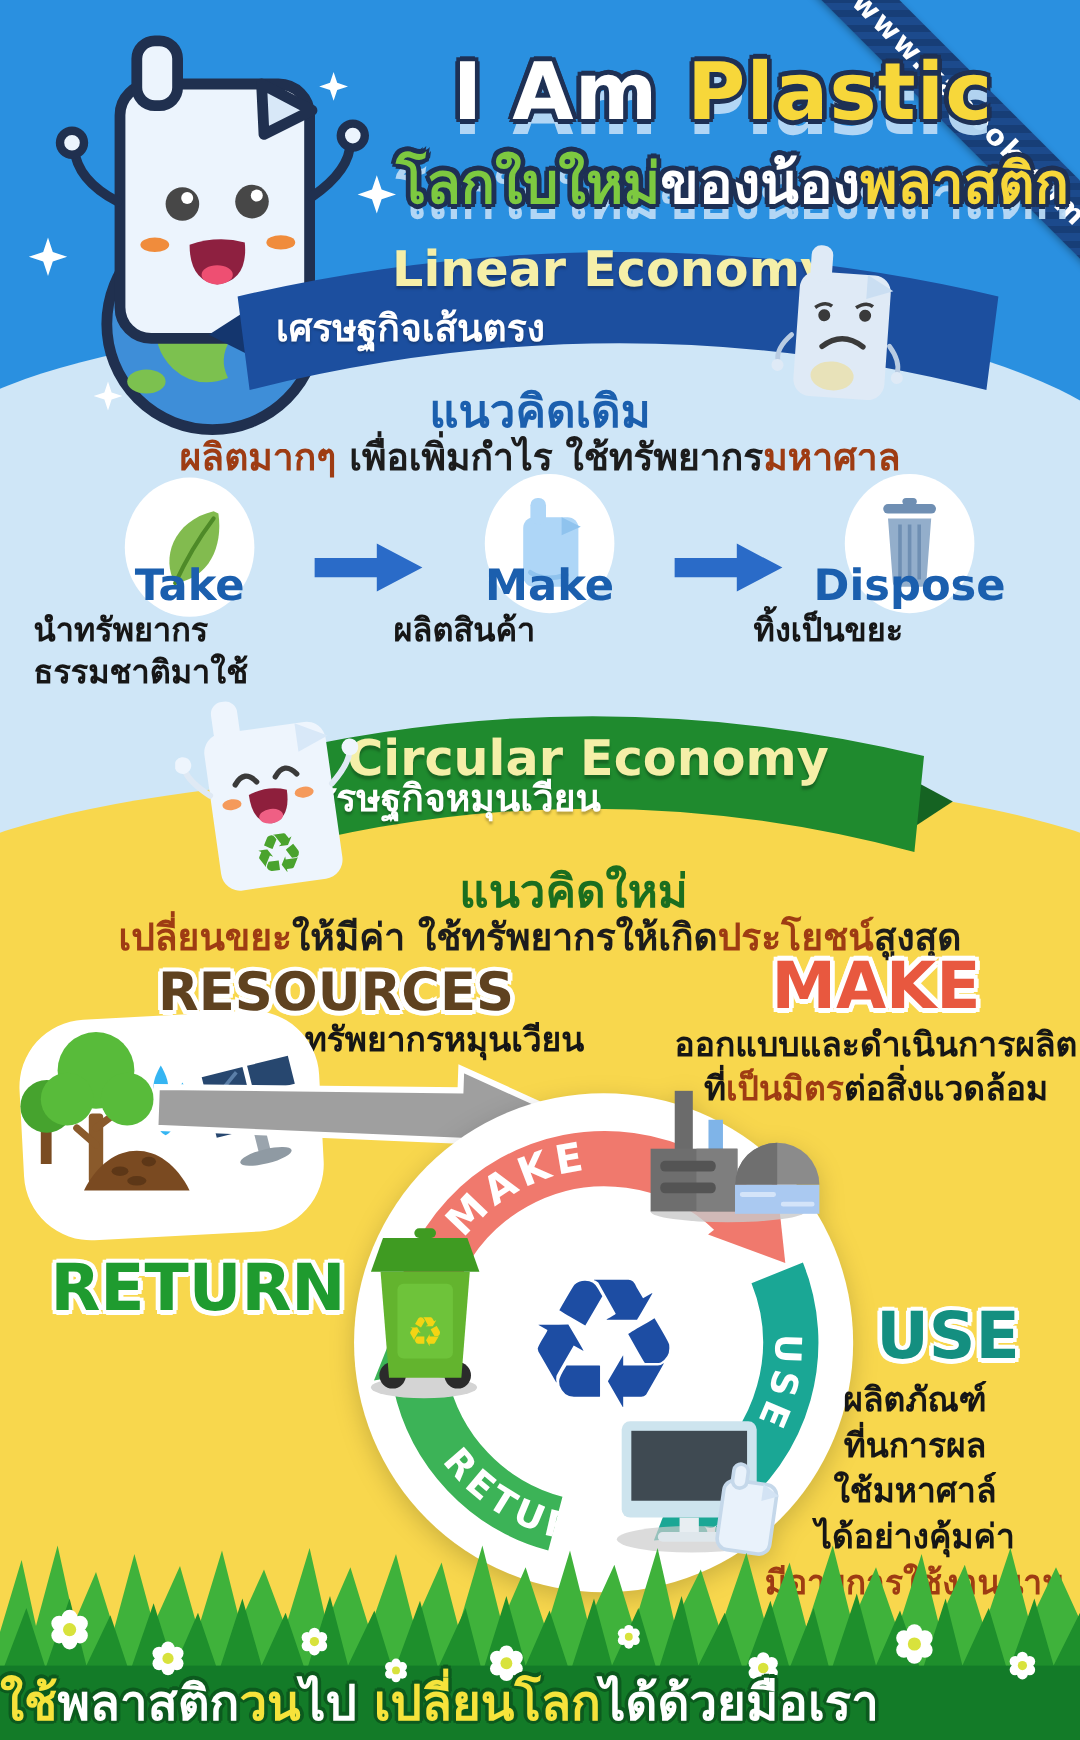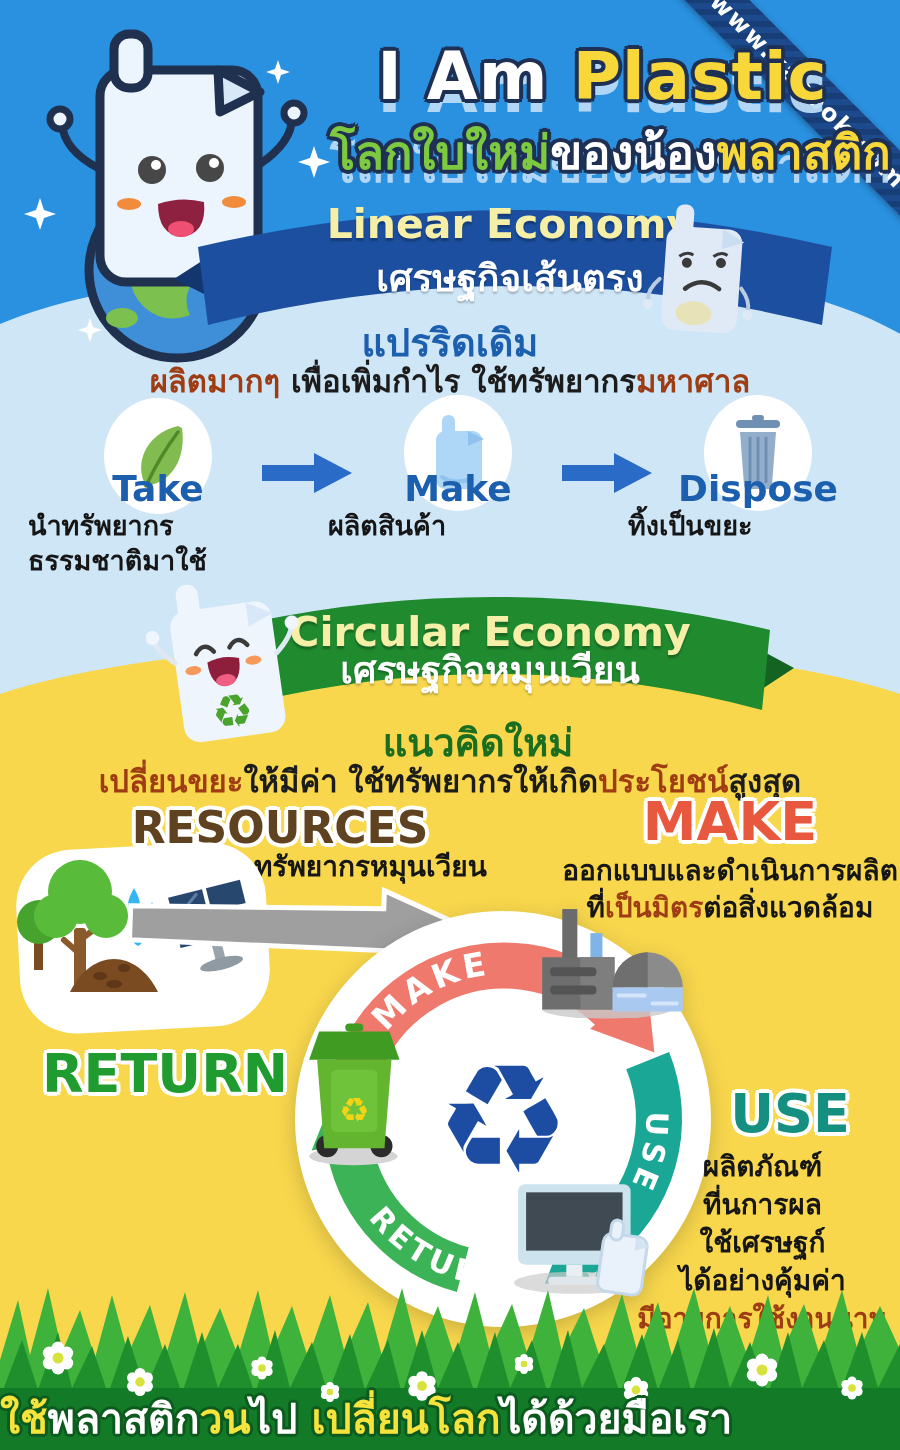--- a/index.html
+++ b/index.html
@@ -16,21 +16,21 @@
   .ol-navy{text-shadow:-4px 0 0 #1e3054,4px 0 0 #1e3054,0 -4px 0 #1e3054,0 4px 0 #1e3054,
            -3px -3px 0 #1e3054,3px -3px 0 #1e3054,-3px 3px 0 #1e3054,3px 3px 0 #1e3054,
            0 13px 0 rgba(185,218,245,.95);}
   .ol-white{text-shadow:-4px 0 0 #fff,4px 0 0 #fff,0 -4px 0 #fff,0 4px 0 #fff,
            -3px -3px 0 #fff,3px -3px 0 #fff,-3px 3px 0 #fff,3px 3px 0 #fff;}
   .title{font-size:66px;font-weight:bold;letter-spacing:1px;white-space:nowrap;}
   .t-white{color:#ffffff;} .t-yellow{color:#f7d73a;} .t-green{color:#7dc940;}
   .subtitle{font-size:47px;font-weight:bold;white-space:nowrap;}
   .ribbon-title{font-size:41px;font-weight:bold;color:#f5efa8;text-align:center;
                 text-shadow:0 3px 2px rgba(0,0,0,.25);}
-  .ribbon-sub{font-size:37px;font-weight:bold;color:#ffffff;text-align:center;
+  .ribbon-sub{font-size:31px;font-weight:bold;color:#ffffff;text-align:left;
               text-shadow:0 2px 2px rgba(0,0,0,.25);}
   .sec-head{font-size:38px;font-weight:bold;text-align:center;width:100%;}
   .sec-desc{font-size:31px;font-weight:bold;text-align:center;width:100%;color:#1c1c1c;}
   .hl{color:#9e3c13;}
   .step-label{font-size:36px;font-weight:bold;color:#1b5fae;text-align:center;}
   .step-cap{font-size:27px;font-weight:bold;color:#161616;text-align:left;line-height:35px;}
   .blk-title{font-weight:bold;white-space:nowrap;}
   .blk-text{font-size:28px;font-weight:bold;color:#161616;text-align:center;line-height:37px;}
   .footer-text{font-size:41px;font-weight:bold;white-space:nowrap;text-align:left;width:100%;
      text-shadow:-3px 0 0 #0c5a1e,3px 0 0 #0c5a1e,0 -3px 0 #0c5a1e,0 3px 0 #0c5a1e,
@@ -111,21 +111,21 @@
       <path d="M102 88 Q112 100 110 110" stroke="#b9cce2" stroke-width="4" fill="none" stroke-linecap="round"></path>
       <circle cx="110" cy="114" r="5" fill="#dfeaf6"></circle>
       <path d="M38 60 q8 -6 14 -2" stroke="#3a3a3a" stroke-width="3" fill="none"></path>
       <path d="M72 58 q8 -6 14 -2" stroke="#3a3a3a" stroke-width="3" fill="none"></path>
       <circle cx="46" cy="66" r="5" fill="#3a3a3a"></circle>
         <circle cx="80" cy="64" r="5" fill="#3a3a3a"></circle>
       <path d="M46 92 Q62 78 80 90" stroke="#3a3a3a" stroke-width="4.5" fill="none" stroke-linecap="round"></path>
     </g>
   </svg>
 
-  <div class="abs sec-head" style="left:0;top:312px;color:#1b5fae;">แปรริดเดิม</div>
+  <div class="abs sec-head" style="left:0;top:312px;color:#1b5fae;">แนวคิดเดิม</div>
   <div class="abs sec-desc" style="left:0;top:356px;">
     <span class="hl">ผลิตมากๆ</span><span> เพื่อเพิ่มกำไร ใช้ทรัพยากร</span><span class="hl">มหาศาล</span>
   </div>
 
   <div class="abs" style="left:104px;top:398px;width:108px;height:116px;border-radius:50%;background:#fff;"></div>
   <svg class="abs" style="left:126px;top:420px;" width="66" height="74" viewBox="0 0 66 74">
     <path d="M52 6 C 18 14 8 46 20 66 C 48 62 60 36 56 8 Z" fill="#82bb4f"></path>
     <path d="M20 66 C 30 44 40 28 52 12" stroke="#4e8a28" stroke-width="3.5" fill="none" stroke-linecap="round"></path>
   </svg>
   <div class="abs step-label" style="left:58px;top:468px;width:200px;">Take</div>
@@ -310,21 +310,21 @@
       </g>
     </g>
   </svg>
 
   <div class="abs blk-title ol-white" style="left:20px;top:1042px;width:290px;font-size:54px;color:#1f9b2f;text-align:center;">RETURN</div>
 
   <div class="abs blk-title ol-white" style="left:700px;top:1082px;width:180px;font-size:54px;color:#148f80;text-align:center;">USE</div>
   <div class="abs blk-text" style="left:630px;top:1148px;width:265px;line-height:38px;">
     <div>ผลิตภัณฑ์</div>
     <div>ที่นการผล</div>
-    <div>ใช้เศรษฐก์</div>
+    <div>ใช้มหาศาล์</div>
     <div>ได้อย่างคุ้มค่า</div>
     <div class="hl">มีอายุการใช้งานนาน</div>
   </div>
 
   <svg class="abs" style="left:0;top:1240px;" width="900" height="210" viewBox="0 0 900 210">
     <defs>
       <g id="flower">
         <g fill="#ffffff">
           <circle cx="0" cy="-10" r="6.5"></circle>
             <circle cx="8.7" cy="-5" r="6.5"></circle>

